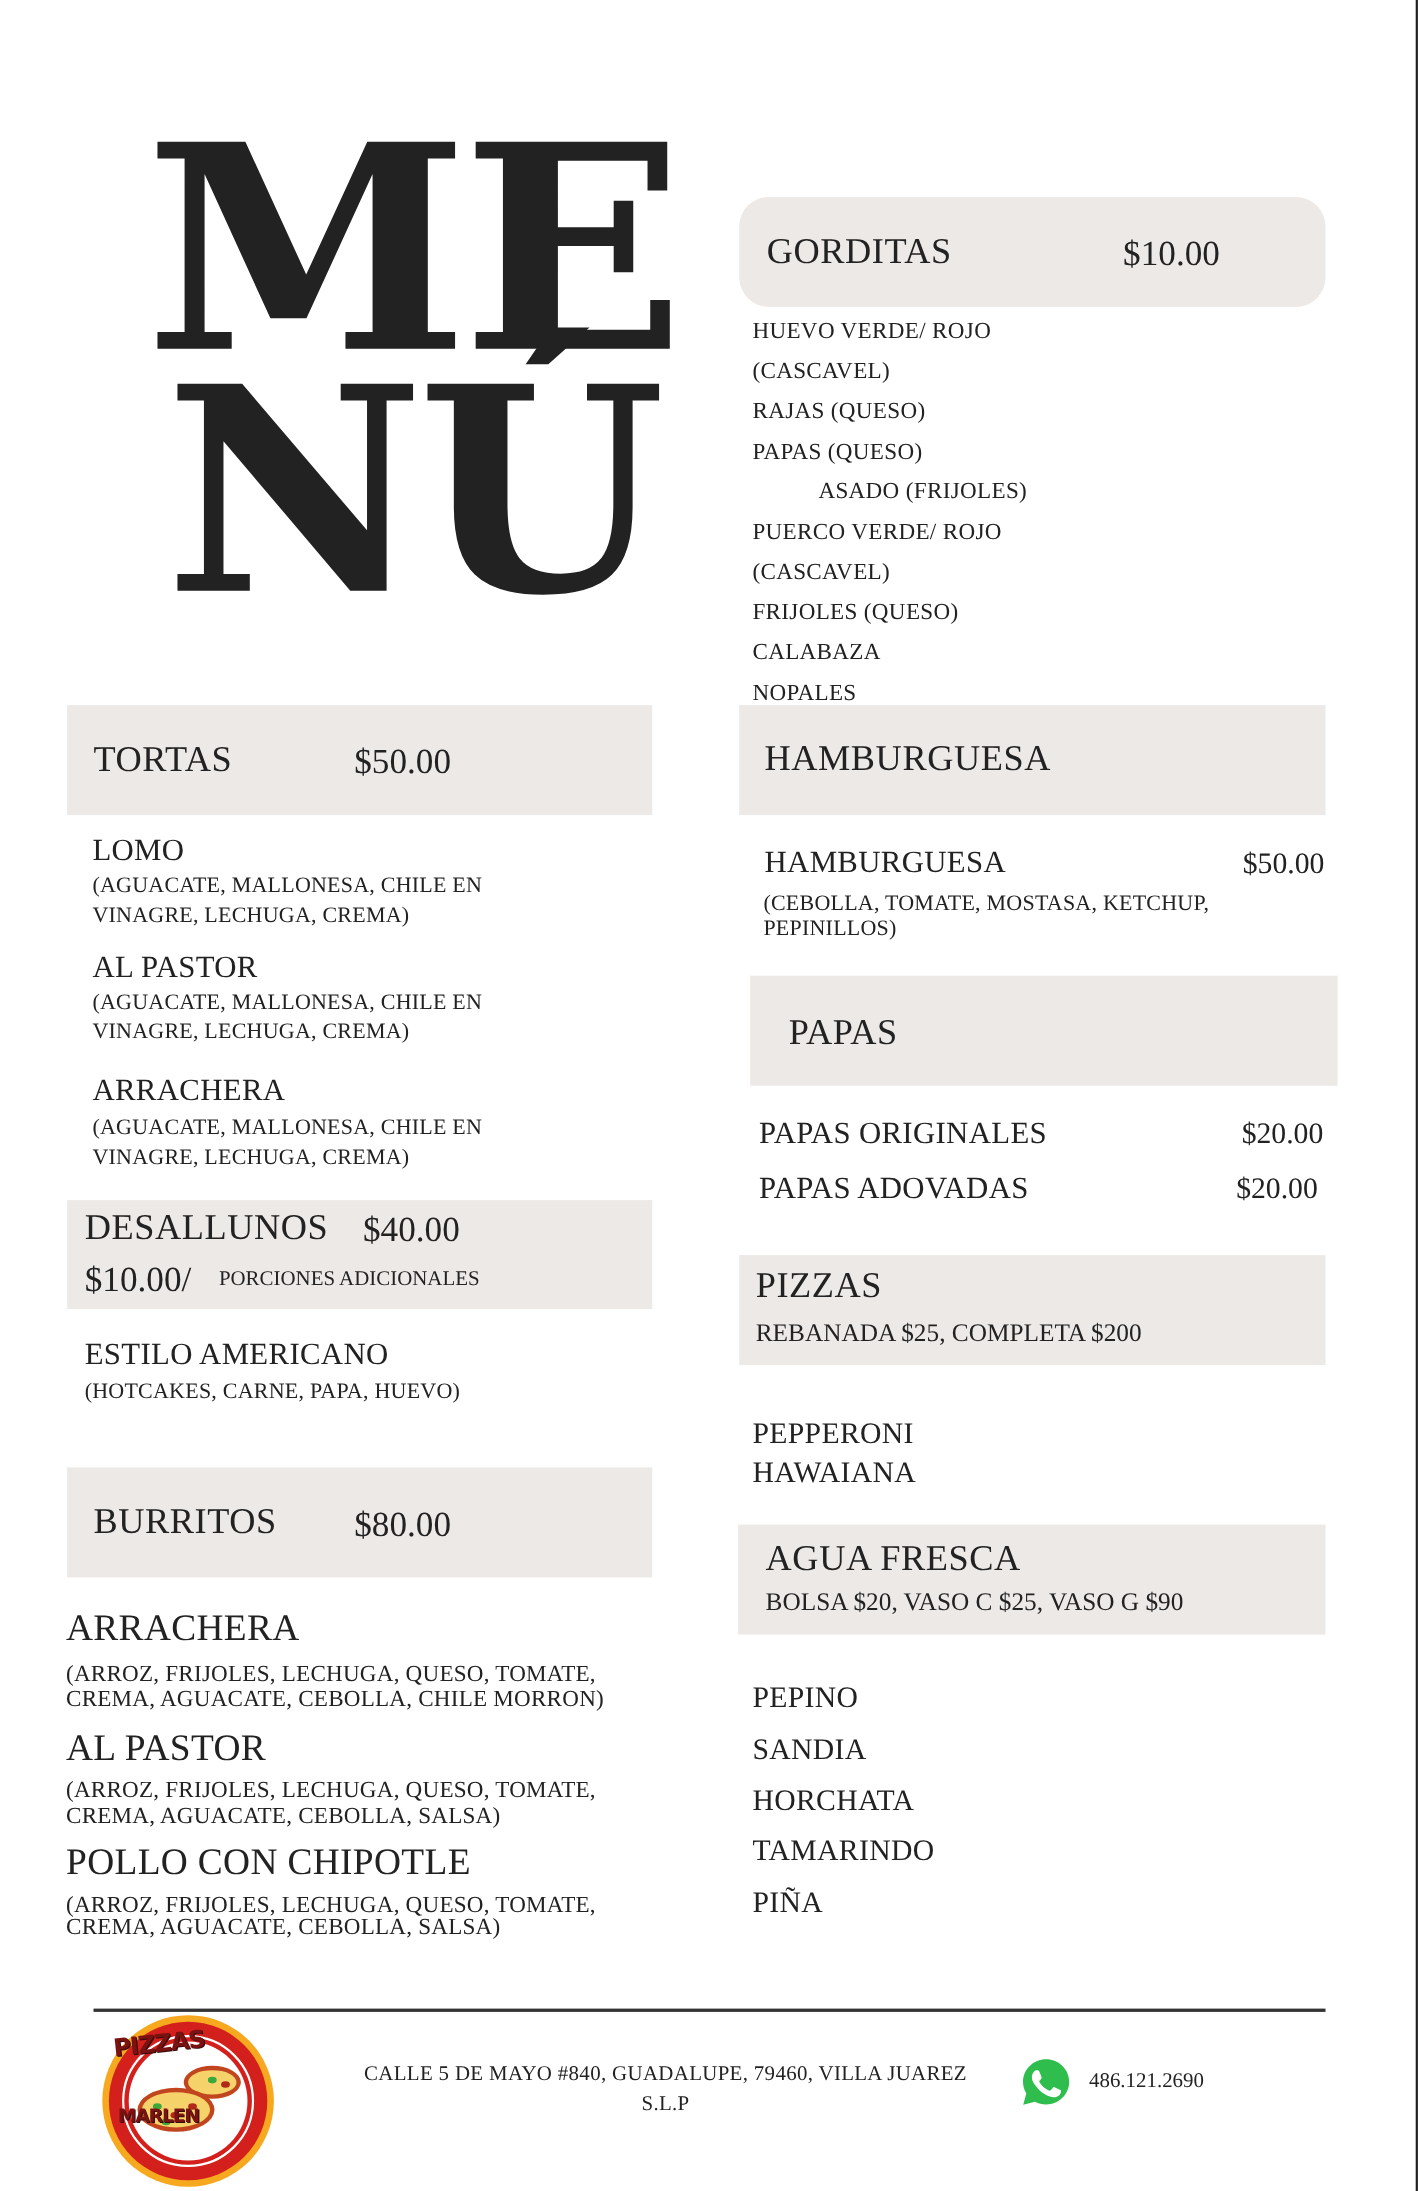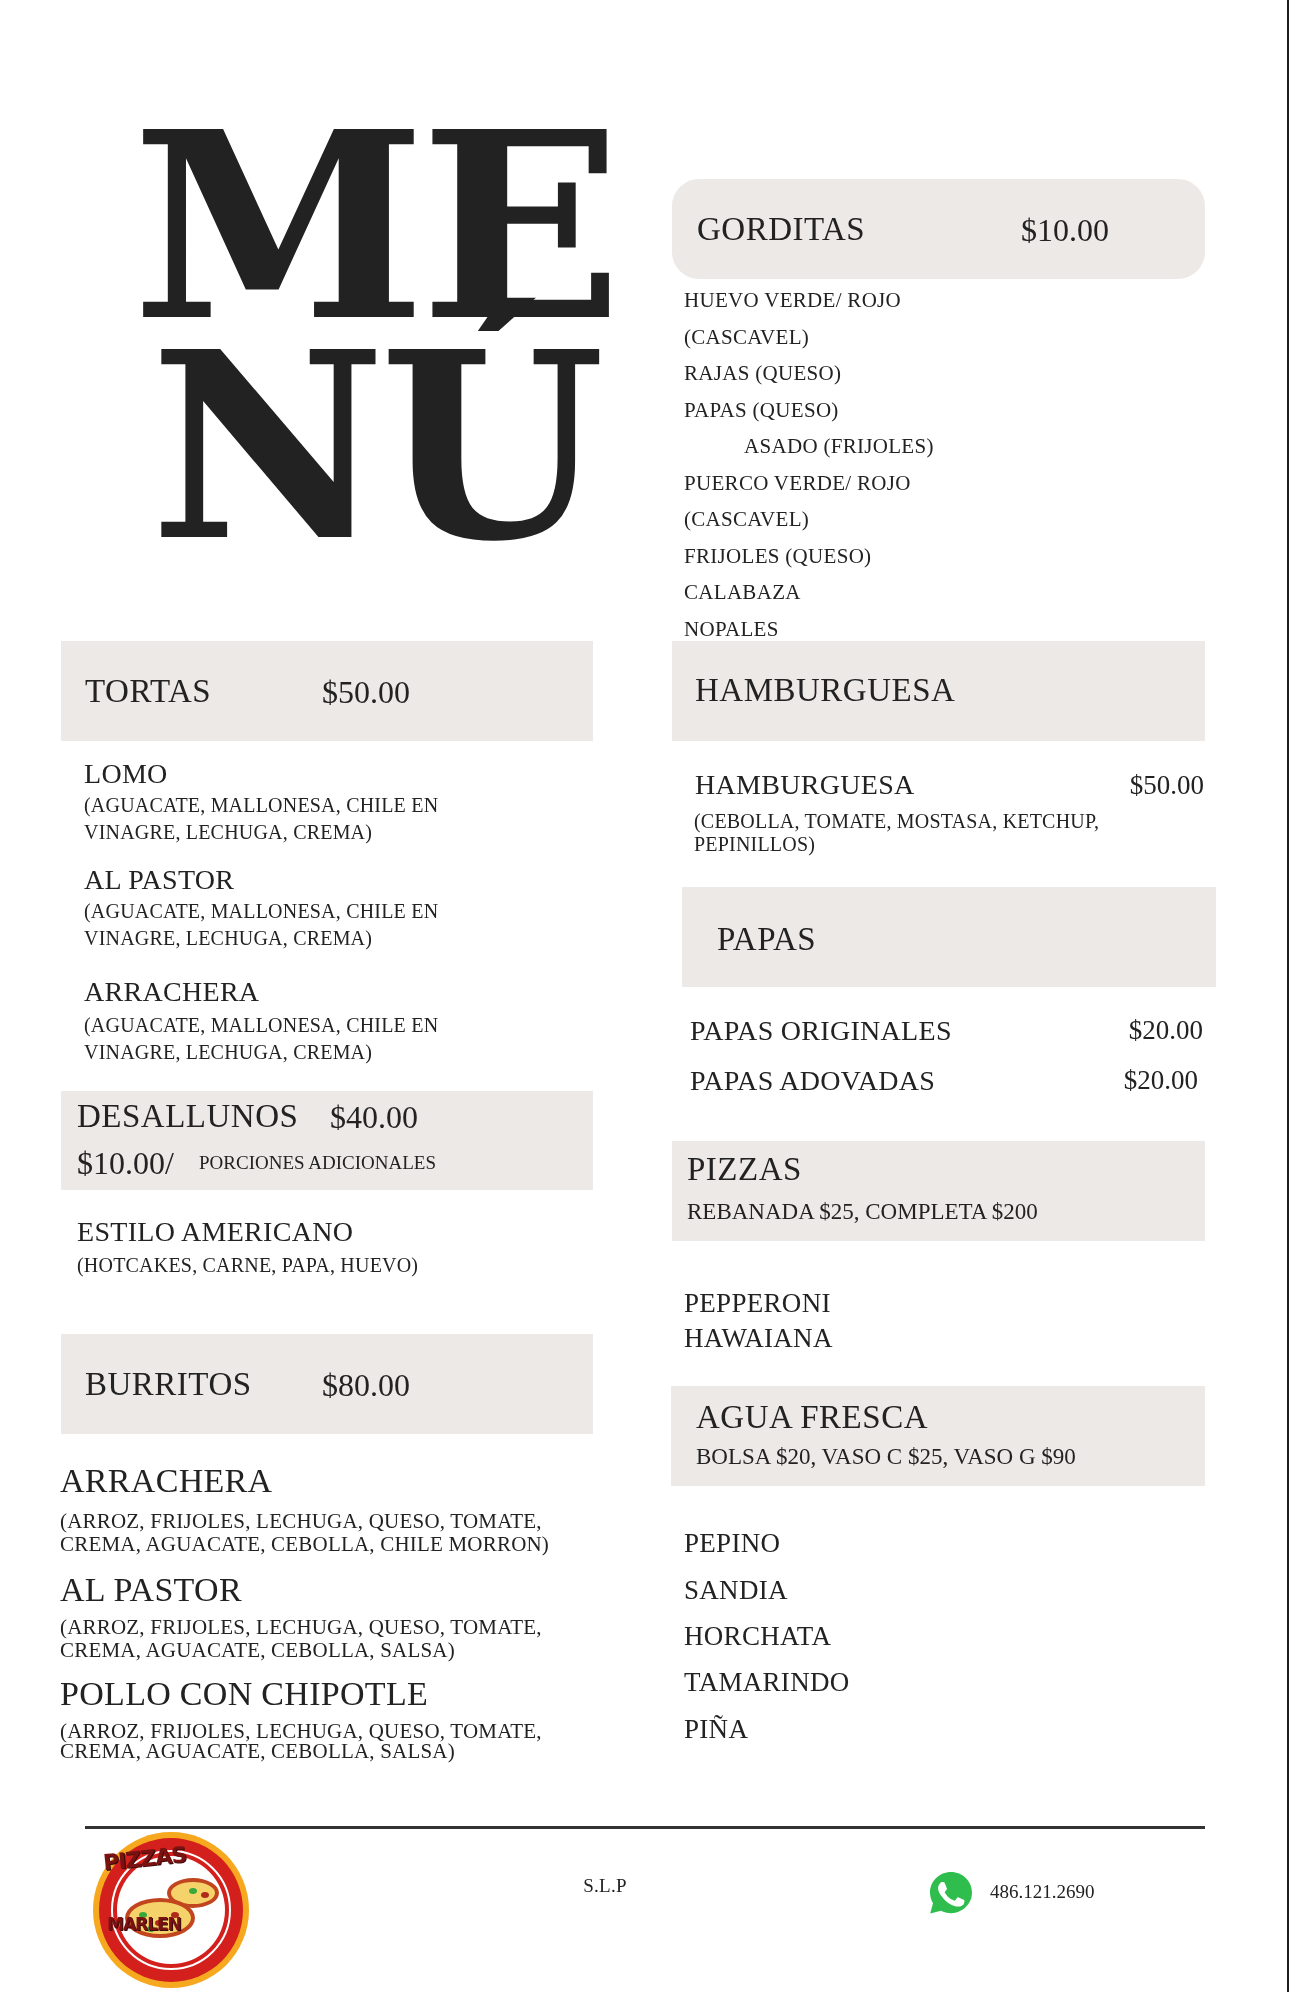--- a/index.html
+++ b/index.html
@@ -154,20 +154,21 @@
       <div class="dot" style="left:54px; top:56px; background:#b02a1a;"></div>
       <div class="dot" style="left:30px; top:70px; background:#3aa83a;"></div>
       <div class="dot" style="left:72px; top:32px; background:#3aa83a;"></div>
       <div class="dot" style="left:84px; top:36px; background:#b02a1a;"></div>
     </div>
     <div class="txt-top">PIZZAS</div>
     <div class="txt-bot">MARLEN</div>
   </div>
 
   <div class="address">
+    <div>CALLE 5 DE MAYO #840, GUADALUPE, 79460, VILLA JUAREZ</div>
     <div>S.L.P</div>
   </div>
 
   <div class="wa-icon">
     <svg width="46" height="46" viewBox="0 0 46 46">
       <path d="M23 2 C11.4 2 2 11.2 2 22.6 c0 3.9 1.1 7.5 3 10.6 L2.2 43.5 l10.7 -2.8 c3 1.6 6.4 2.5 10.1 2.5 c11.6 0 21 -9.2 21 -20.6 S34.6 2 23 2 z" fill="#2fbe4d"></path>
       <path d="M16.2 12.4 c-0.6 -1.3 -1.2 -1.3 -1.8 -1.3 l-1.5 0 c-0.5 0 -1.4 0.2 -2.1 1 c-0.7 0.8 -2.8 2.7 -2.8 6.6 s2.8 7.6 3.2 8.2 c0.4 0.5 5.5 8.8 13.6 12 c6.7 2.6 8.1 2.1 9.5 2 c1.5 -0.1 4.7 -1.9 5.3 -3.8 c0.7 -1.9 0.7 -3.5 0.5 -3.8 c-0.2 -0.3 -0.7 -0.5 -1.5 -0.9 c-0.8 -0.4 -4.7 -2.3 -5.4 -2.6 c-0.7 -0.3 -1.3 -0.4 -1.8 0.4 c-0.5 0.8 -2 2.6 -2.5 3.1 c-0.5 0.5 -0.9 0.6 -1.7 0.2 c-0.8 -0.4 -3.4 -1.2 -6.4 -3.9 c-2.4 -2.1 -4 -4.7 -4.4 -5.5 c-0.5 -0.8 0 -1.2 0.3 -1.6 c0.4 -0.4 0.8 -0.9 1.2 -1.4 c0.4 -0.5 0.5 -0.8 0.8 -1.3 c0.3 -0.5 0.1 -1 -0.1 -1.4 C18.9 18.9 17.4 15 16.2 12.4 z" fill="#ffffff" transform="translate(3.5,3) scale(0.82)"></path>
     </svg>
   </div>
   <div class="phone">486.121.2690</div>

